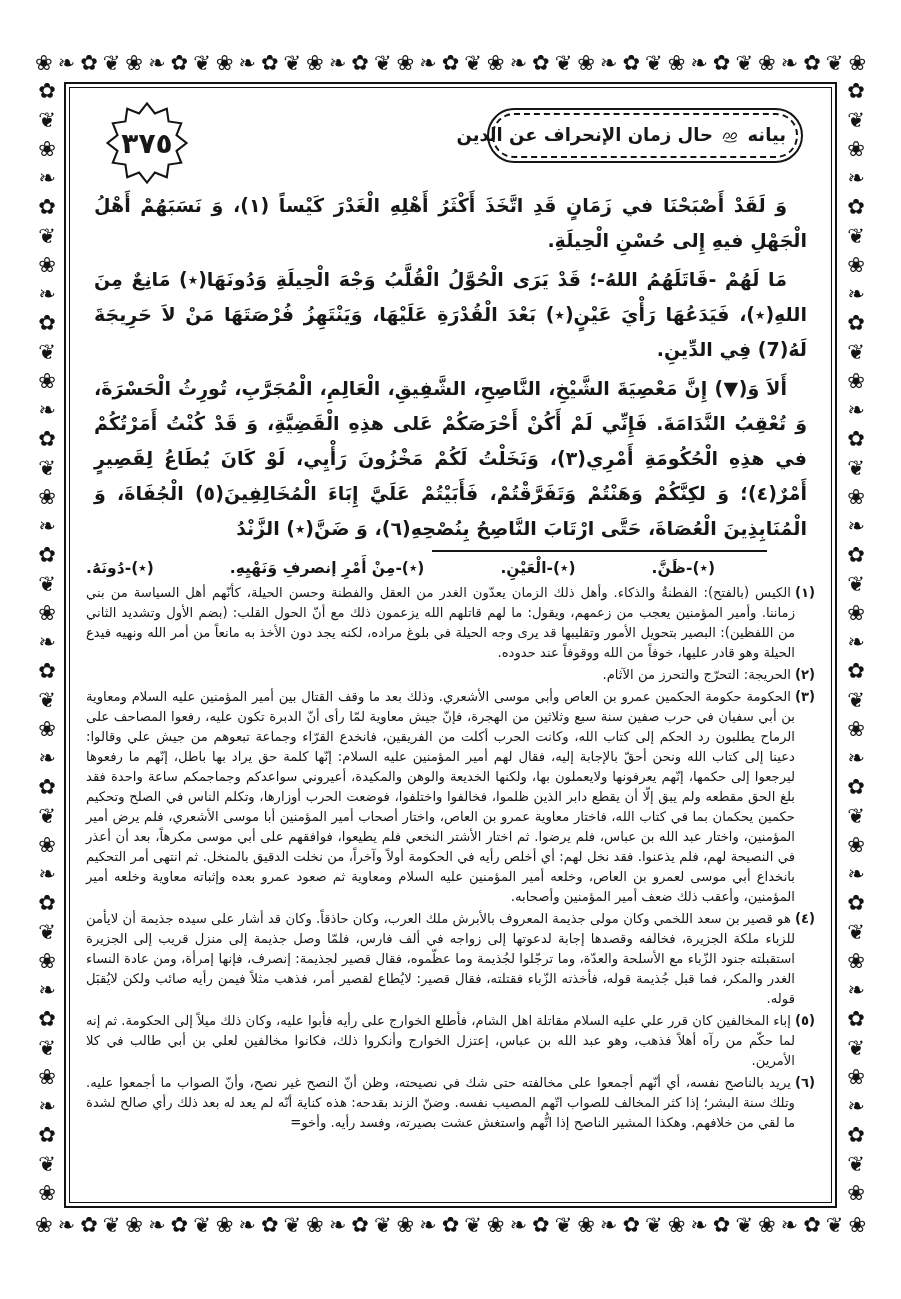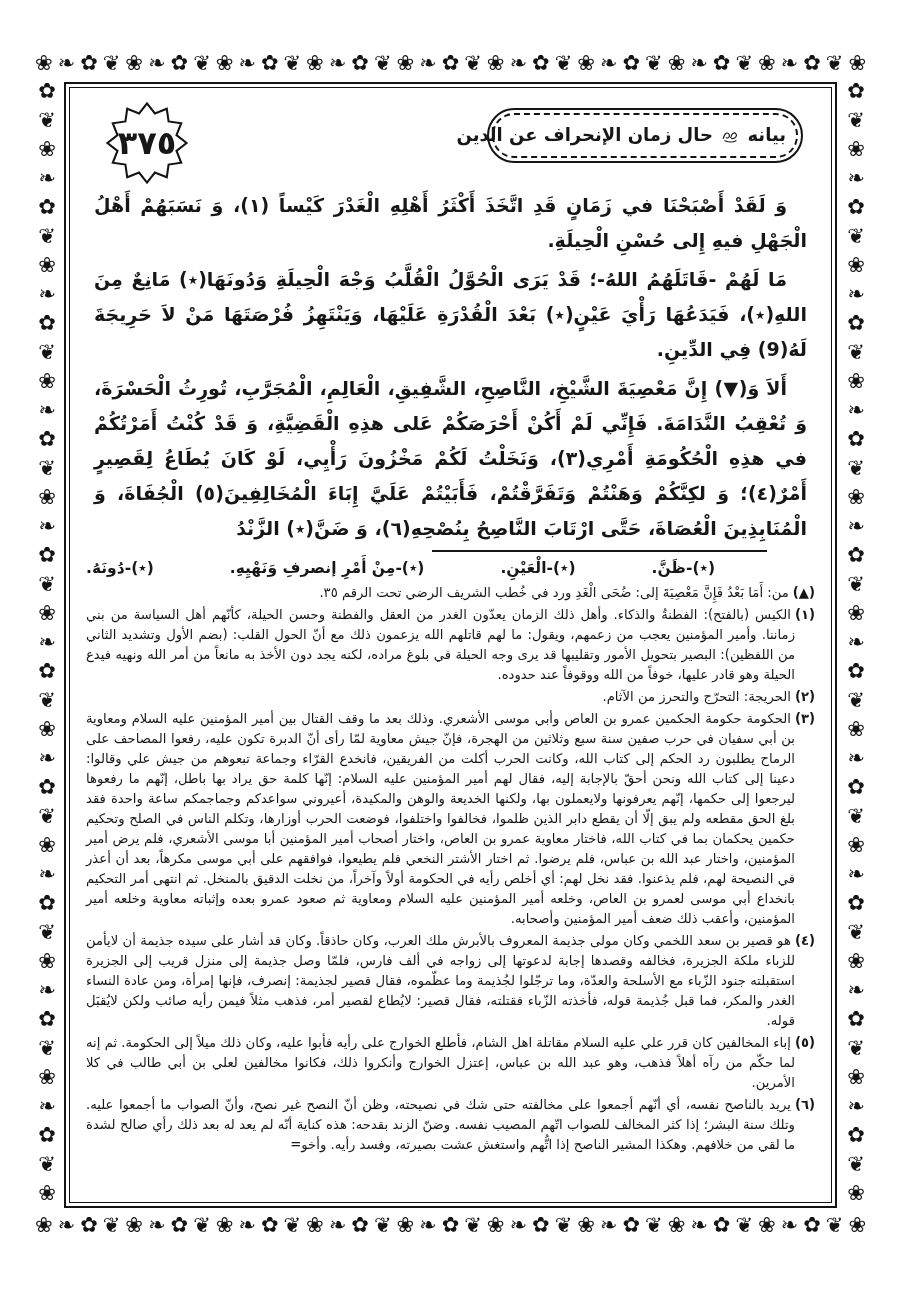--- a/index.html
+++ b/index.html
@@ -28,21 +28,21 @@
   .heading-box{border:2px solid #141414;border-radius:28px;padding:3px;
                width:306px;margin:10px 12px 0 0;background:#fff;}
   .heading-box-inner{border:2px dashed #141414;border-radius:22px;
                      text-align:left;padding:9px 10px;font-weight:bold;
                      font-size:18px;white-space:nowrap;}
   .honorific{display:inline-block;vertical-align:middle;margin:0 2px;}
   .medallion{position:relative;width:86px;height:86px;margin:2px 0 0 18px;
              flex:0 0 auto;}
   .medallion svg{display:block;}
   .medallion .num{position:absolute;inset:0;display:flex;align-items:center;
-                  justify-content:center;font-weight:bold;font-size:32px;}
+                  justify-content:center;font-weight:bold;font-size:28px;}
   
   .matn{margin-top:2px;font-weight:bold;font-size:19px;line-height:35px;
         text-align:justify;}
   .matn p{margin:0 8px 4px;text-indent:20px;}
   
   .sep-rule{width:335px;height:2px;background:#141414;
             margin:0 48px 7px auto;}
   .gloss-row{display:flex;justify-content:space-between;direction:rtl;
              padding-right:100px;font-weight:bold;font-size:15.5px;
              margin-bottom:6px;}
@@ -83,36 +83,33 @@
             <div class="medallion">
               <svg width="86" height="86" viewBox="0 0 100 100">
                 <polygon points="50,4 59.2,15.7 73,10.2 75.1,24.9 89.8,27 84.3,40.8 96,50 84.3,59.2 89.8,73 75.1,75.1 73,89.8 59.2,84.3 50,96 40.8,84.3 27,89.8 24.9,75.1 10.2,73 15.7,59.2 4,50 15.7,40.8 10.2,27 24.9,24.9 27,10.2 40.8,15.7" fill="#ffffff" stroke="#141414" stroke-width="2.4"></polygon>
               </svg>
               <div class="num">٣٧٥</div>
             </div>
           </div>
 
           <div class="matn">
             <p>وَ لَقَدْ أَصْبَحْنَا في زَمَانٍ قَدِ اتَّخَذَ أَكْثَرُ أَهْلِهِ الْغَدْرَ كَيْساً (١)، وَ نَسَبَهُمْ أَهْلُ الْجَهْلِ فيهِ إِلى حُسْنِ الْحِيلَةِ.</p>
-            <p>مَا لَهُمْ -قَاتَلَهُمُ اللهُ-؛ قَدْ يَرَى الْحُوَّلُ الْقُلَّبُ وَجْهَ الْحِيلَةِ وَدُونَهَا(٭) مَانِعٌ مِنَ اللهِ(٭)، فَيَدَعُهَا رَأْيَ عَيْنٍ(٭) بَعْدَ الْقُدْرَةِ عَلَيْهَا، وَيَنْتَهِزُ فُرْصَتَهَا مَنْ لاَ حَرِيجَةَ لَهُ(9) فِي الدِّينِ.</p>
+            <p>مَا لَهُمْ -قَاتَلَهُمُ اللهُ-؛ قَدْ يَرَى الْحُوَّلُ الْقُلَّبُ وَجْهَ الْحِيلَةِ وَدُونَهَا(٭) مَانِعٌ مِنَ اللهِ(٭)، فَيَدَعُهَا رَأْيَ عَيْنٍ(٭) بَعْدَ الْقُدْرَةِ عَلَيْهَا، وَيَنْتَهِزُ فُرْصَتَهَا مَنْ لاَ حَرِيجَةَ لَهُ(7) فِي الدِّينِ.</p>
             <p>أَلاَ وَ(▼) إِنَّ مَعْصِيَةَ الشَّيْخِ، النَّاصِحِ، الشَّفِيقِ، الْعَالِمِ، الْمُجَرَّبِ، تُورِثُ الْحَسْرَةَ، وَ تُعْقِبُ النَّدَامَةَ. فَإِنِّي لَمْ أَكُنْ أَحْرَصَكُمْ عَلى هذِهِ الْقَضِيَّةِ، وَ قَدْ كُنْتُ أَمَرْتُكُمْ في هذِهِ الْحُكُومَةِ أَمْرِي(٣)، وَنَخَلْتُ لَكُمْ مَخْزُونَ رَأْيِي، لَوْ كَانَ يُطَاعُ لِقَصِيرٍ أَمْرٌ(٤)؛ وَ لكِنَّكُمْ وَهَنْتُمْ وَتَفَرَّقْتُمْ، فَأَبَيْتُمْ عَلَيَّ إِبَاءَ الْمُخَالِفِينَ(٥) الْجُفَاةَ، وَ الْمُنَابِذِينَ الْعُصَاةَ، حَتَّى ارْتَابَ النَّاصِحُ بِنُصْحِهِ(٦)، وَ ضَنَّ(٭) الزَّنْدُ</p>
           </div>
 
           <div class="sep-rule"></div>
           <div class="gloss-row">
             <span>(٭)-ظَنَّ.</span>
             <span>(٭)-الْعَيْنِ.</span>
             <span>(٭)-مِنْ أَمْرِ إنصرفِ وَنَهْيِهِ.</span>
             <span>(٭)-دُونَهُ.</span>
           </div>
 
           <div class="footnotes">
-            <div class="footnote">
-              <span class="fn-marker">(▲)</span><span class="fn-text">من: أَمَا بَعْدُ فَإِنَّ مَعْصِيَةَ إلى: ضُحَى الْغَدِ ورد في خُطب الشريف الرضي تحت الرقم ٣٥.</span>
-            </div>
             <div class="footnote">
               <span class="fn-marker">(١)</span><span class="fn-text">الكيس (بالفتح): الفطنةُ والذكاء. وأهل ذلك الزمان يعدّون الغدر من العقل والفطنة وحسن الحيلة، كأنّهم أهل السياسة من بني زماننا. وأمير المؤمنين يعجب من زعمهم، ويقول: ما لهم قاتلهم الله يزعمون ذلك مع أنّ الحول القلب: (بضم الأول وتشديد الثاني من اللفظين): البصير بتحويل الأمور وتقليبها قد يرى وجه الحيلة في بلوغ مراده، لكنه يجد دون الأخذ به مانعاً من أمر الله ونهيه فيدع الحيلة وهو قادر عليها، خوفاً من الله ووقوفاً عند حدوده.</span>
             </div>
             <div class="footnote">
               <span class="fn-marker">(٢)</span><span class="fn-text">الحريجة: التحرّج والتحرز من الآثام.</span>
             </div>
             <div class="footnote">
               <span class="fn-marker">(٣)</span><span class="fn-text">الحكومة حكومة الحكمين عمرو بن العاص وأبي موسى الأشعري. وذلك بعد ما وقف القتال بين أمير المؤمنين عليه السلام ومعاوية بن أبي سفيان في حرب صفين سنة سبع وثلاثين من الهجرة، فإنّ جيش معاوية لمّا رأى أنّ الدبرة تكون عليه، رفعوا المصاحف على الرماح يطلبون رد الحكم إلى كتاب الله، وكانت الحرب أكلت من الفريقين، فانخدع القرّاء وجماعة تبعوهم من جيش علي وقالوا: دعينا إلى كتاب الله ونحن أحقّ بالإجابة إليه، فقال لهم أمير المؤمنين عليه السلام: إنّها كلمة حق يراد بها باطل، إنّهم ما رفعوها ليرجعوا إلى حكمها، إنّهم يعرفونها ولايعملون بها، ولكنها الخديعة والوهن والمكيدة، أعيروني سواعدكم وجماجمكم ساعة واحدة فقد بلغ الحق مقطعه ولم يبق إلّا أن يقطع دابر الذين ظلموا، فخالفوا واختلفوا، فوضعت الحرب أوزارها، وتكلم الناس في الصلح وتحكيم حكمين يحكمان بما في كتاب الله، فاختار معاوية عمرو بن العاص، واختار أصحاب أمير المؤمنين أبا موسى الأشعري، فلم يرض أمير المؤمنين، واختار عبد الله بن عباس، فلم يرضوا. ثم اختار الأشتر النخعي فلم يطيعوا، فوافقهم على أبي موسى مكرهاً، بعد أن أعذر في النصيحة لهم، فلم يذعنوا. فقد نخل لهم: أي أخلص رأيه في الحكومة أولاً وآخراً، من نخلت الدقيق بالمنخل. ثم انتهى أمر التحكيم بانخداع أبي موسى لعمرو بن العاص، وخلعه أمير المؤمنين عليه السلام ومعاوية ثم صعود عمرو بعده وإثباته معاوية وخلعه أمير المؤمنين، وأعقب ذلك ضعف أمير المؤمنين وأصحابه.</span>
             </div>
             <div class="footnote">

